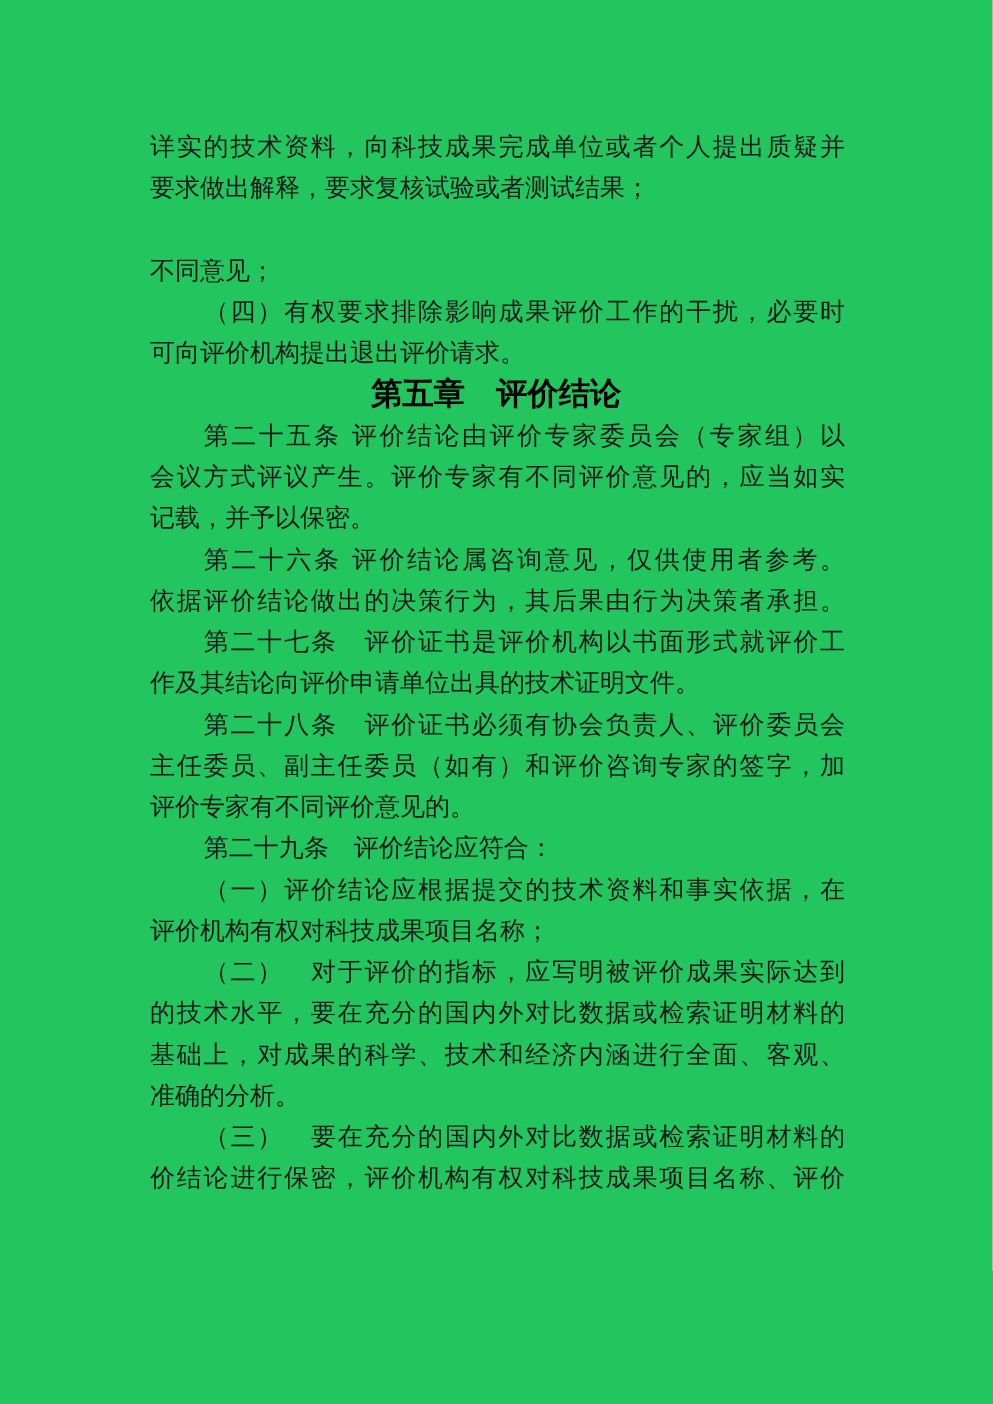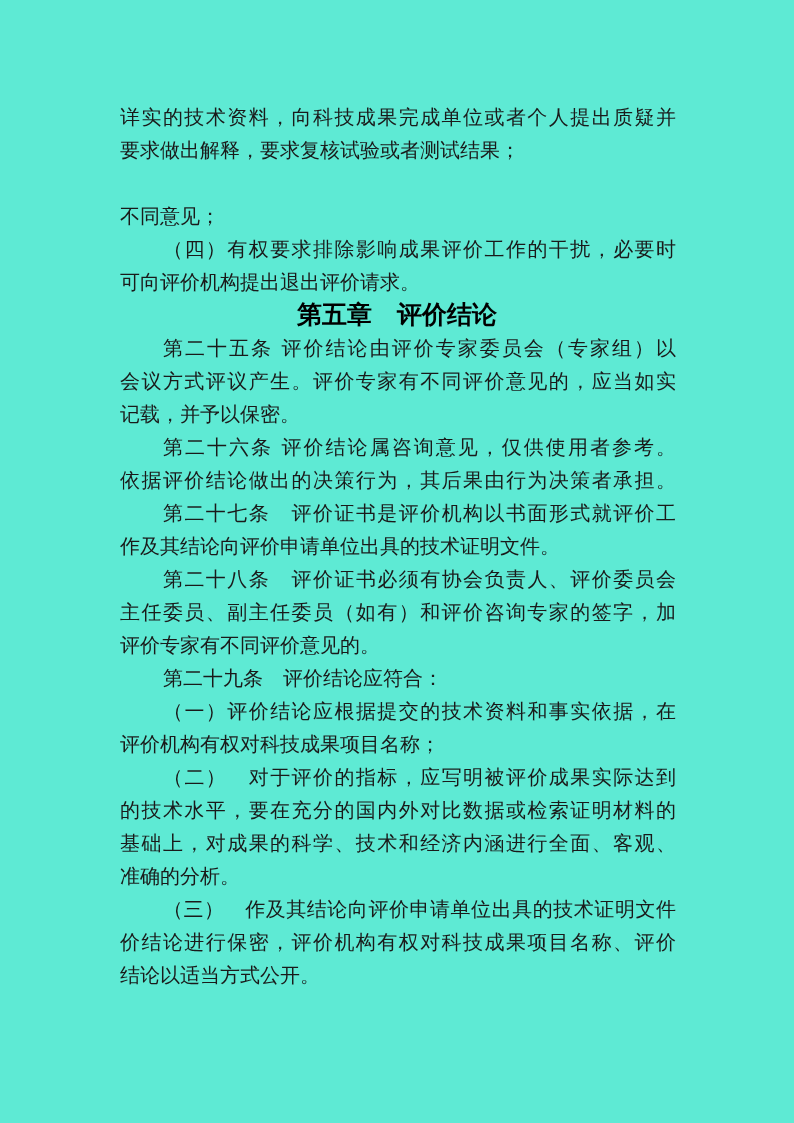--- a/index.html
+++ b/index.html
@@ -1,18 +1,18 @@
 <!DOCTYPE html>
 <html><head>
 <meta charset="utf-8">
 <style>
   html, body { margin: 0; padding: 0; background: #ffffff; }
   body { width: 794px; height: 1123px; position: relative; overflow: hidden; }
   .page {
-    position: absolute; left: 0; top: 0; width: 794px; height: 1123px; background: #5eead4;
+    position: absolute; left: 0; top: 0; width: 794px; height: 1123px; background: #22c55e;
   }
   .line {
     position: absolute;
     left: 120px;
     width: 556px;
     height: 32px;
     font-family: "DejaVu Sans", "Liberation Sans", sans-serif;
     font-size: 20px;
     line-height: 32px;
     color: #1a1a1a;
@@ -58,16 +58,15 @@
   <div class="line indent" style="top:563px">第二十八条　评价证书必须有协会负责人、评价委员会</div>
   <div class="line" style="top:596px">主任委员、副主任委员（如有）和评价咨询专家的签字，加</div>
   <div class="line last" style="top:629px">评价专家有不同评价意见的。</div>
   <div class="line indent last" style="top:662px">第二十九条　评价结论应符合：</div>
   <div class="line indent" style="top:695px">（一）评价结论应根据提交的技术资料和事实依据，在</div>
   <div class="line last" style="top:728px">评价机构有权对科技成果项目名称；</div>
   <div class="line indent" style="top:761px">（二）　对于评价的指标，应写明被评价成果实际达到</div>
   <div class="line" style="top:794px">的技术水平，要在充分的国内外对比数据或检索证明材料的</div>
   <div class="line" style="top:827px">基础上，对成果的科学、技术和经济内涵进行全面、客观、</div>
   <div class="line last" style="top:860px">准确的分析。</div>
-  <div class="line indent" style="top:893px">（三）　作及其结论向评价申请单位出具的技术证明文件</div>
+  <div class="line indent" style="top:893px">（三）　要在充分的国内外对比数据或检索证明材料的</div>
   <div class="line" style="top:926px">价结论进行保密，评价机构有权对科技成果项目名称、评价</div>
-  <div class="line last" style="top:959px">结论以适当方式公开。</div>
 </div>
 
 </body></html>

